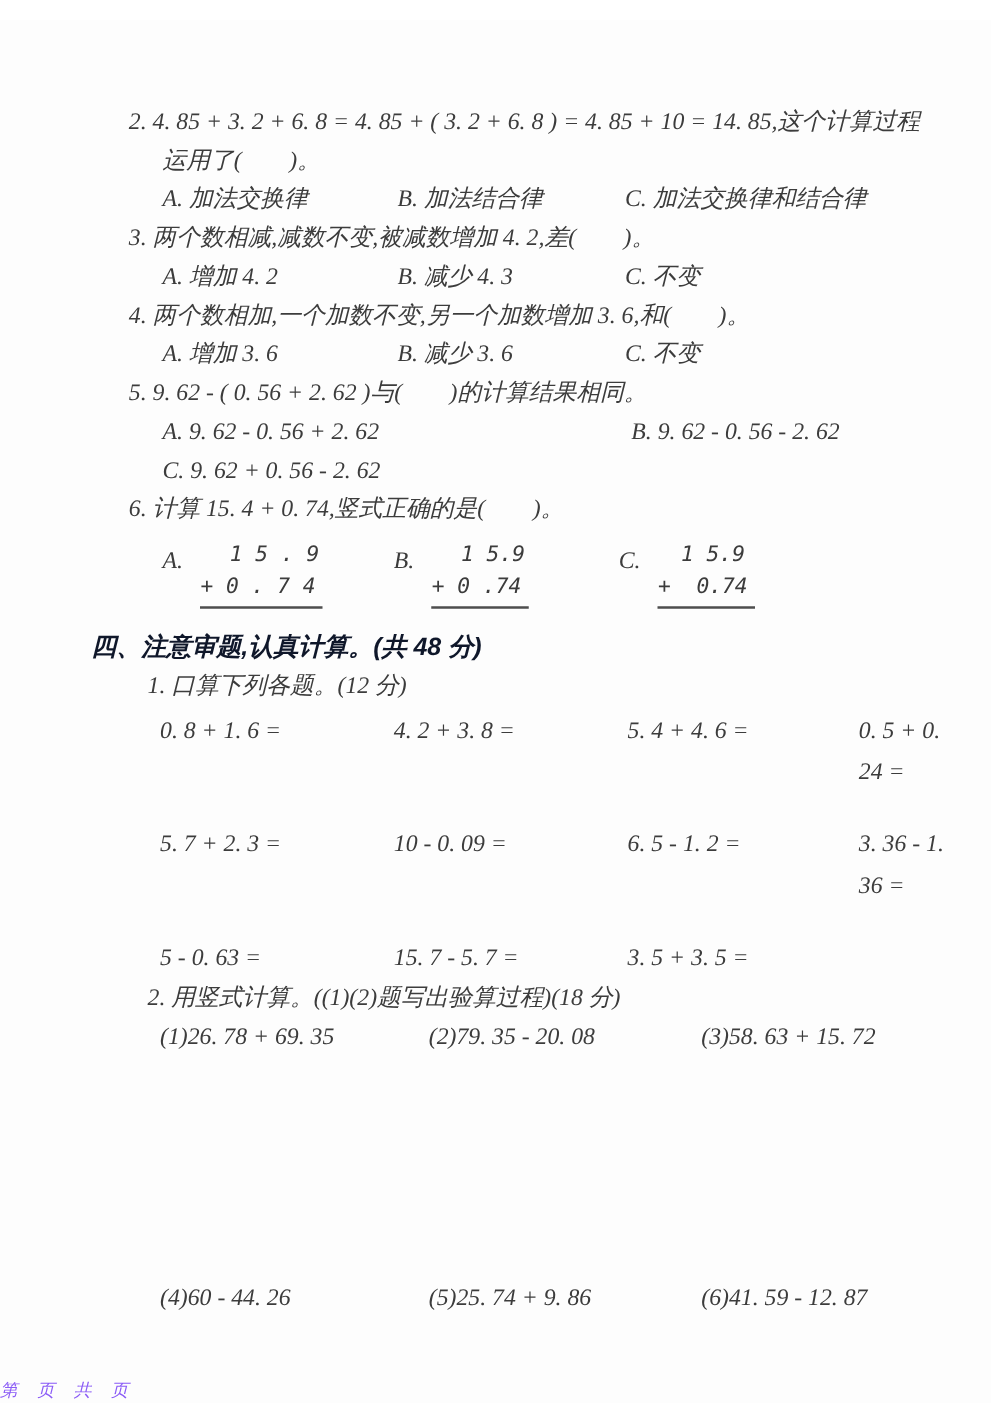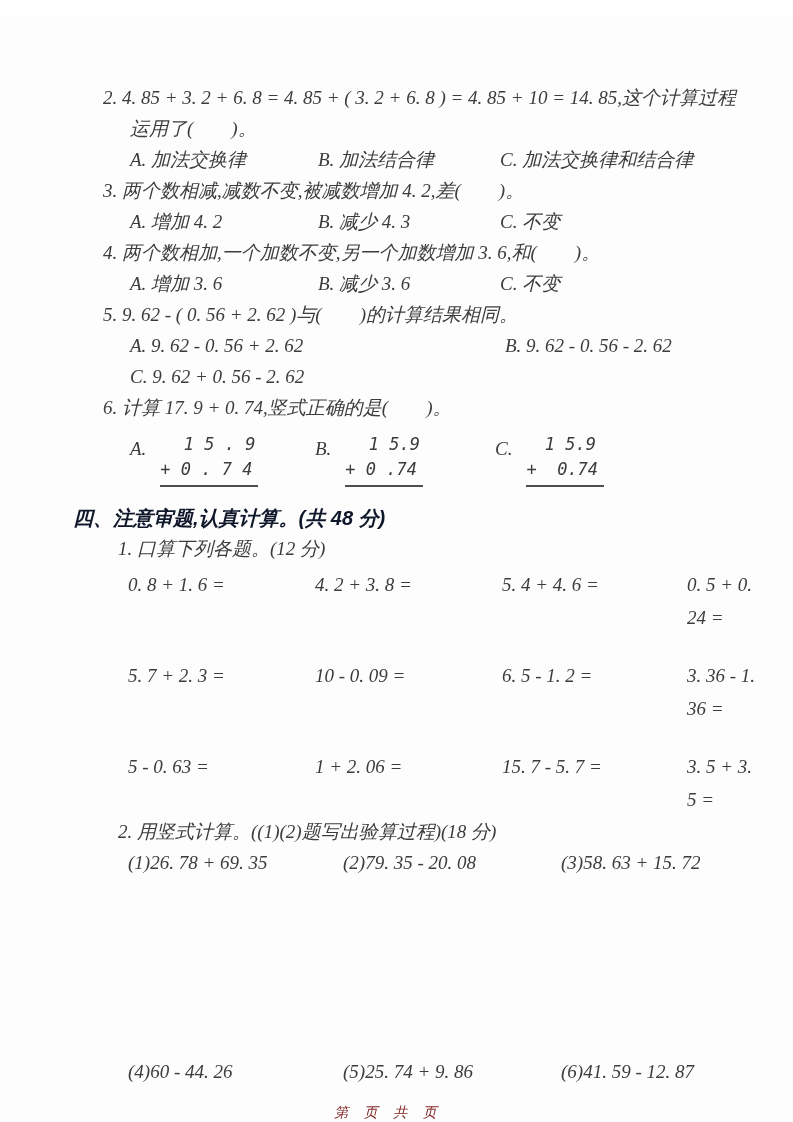--- a/index.html
+++ b/index.html
@@ -93,24 +93,23 @@
     line-height: 31px;
     white-space: pre-wrap;
   }
   .work-space { height: 178px; }
 
   .footer {
     position: absolute;
     left: 0;
     right: 16px;
     bottom: 16px;
-    text-align: center;
     font-size: 14px;
     letter-spacing: 6px;
-    color: #7f1d1d;
+    color: #8b5cf6;
   }
 </style>
 </head>
 <body>
 
 <div class="page">
   <div class="content">
 
     <section>
       <p class="q-line">2. 4. 85 + 3. 2 + 6. 8 = 4. 85 + ( 3. 2 + 6. 8 ) = 4. 85 + 10 = 14. 85,这个计算过程</p>
@@ -145,21 +144,21 @@
       <div class="options-row">
         <span class="opt-wide-1">A. 9. 62 - 0. 56 + 2. 62</span>
         <span class="opt-col-3">B. 9. 62 - 0. 56 - 2. 62</span>
       </div>
       <div class="options-row">
         <span class="opt-col-3">C. 9. 62 + 0. 56 - 2. 62</span>
       </div>
     </section>
 
     <section>
-      <p class="q-line">6. 计算 17. 9 + 0. 74,竖式正确的是(        )。</p>
+      <p class="q-line">6. 计算 15. 4 + 0. 74,竖式正确的是(        )。</p>
       <div class="vf-row">
         <div class="vf vf-a">
           <span class="vf-label">A.</span>
           <span class="vf-body">
             <span class="vf-top">  1 5 . 9</span>
             <span class="vf-bottom">+ 0 . 7 4</span>
           </span>
         </div>
         <div class="vf vf-b">
           <span class="vf-label">B.</span>
@@ -186,21 +185,20 @@
       <div class="oral-grid">
         <span>0. 8 + 1. 6 =</span>
         <span>4. 2 + 3. 8 =</span>
         <span>5. 4 + 4. 6 =</span>
         <span>0. 5 + 0. 24 =</span>
         <span>5. 7 + 2. 3 =</span>
         <span>10 - 0. 09 =</span>
         <span>6. 5 - 1. 2 =</span>
         <span>3. 36 - 1. 36 =</span>
         <span>5 - 0. 63 =</span>
-        <span>1 + 2. 06 =</span>
         <span>15. 7 - 5. 7 =</span>
         <span>3. 5 + 3. 5 =</span>
       </div>
 
       <p class="sub-item">2. 用竖式计算。((1)(2)题写出验算过程)(18 分)</p>
 
       <div class="written-row">
         <span>(1)26. 78 + 69. 35</span>
         <span>(2)79. 35 - 20. 08</span>
         <span>(3)58. 63 + 15. 72</span>

